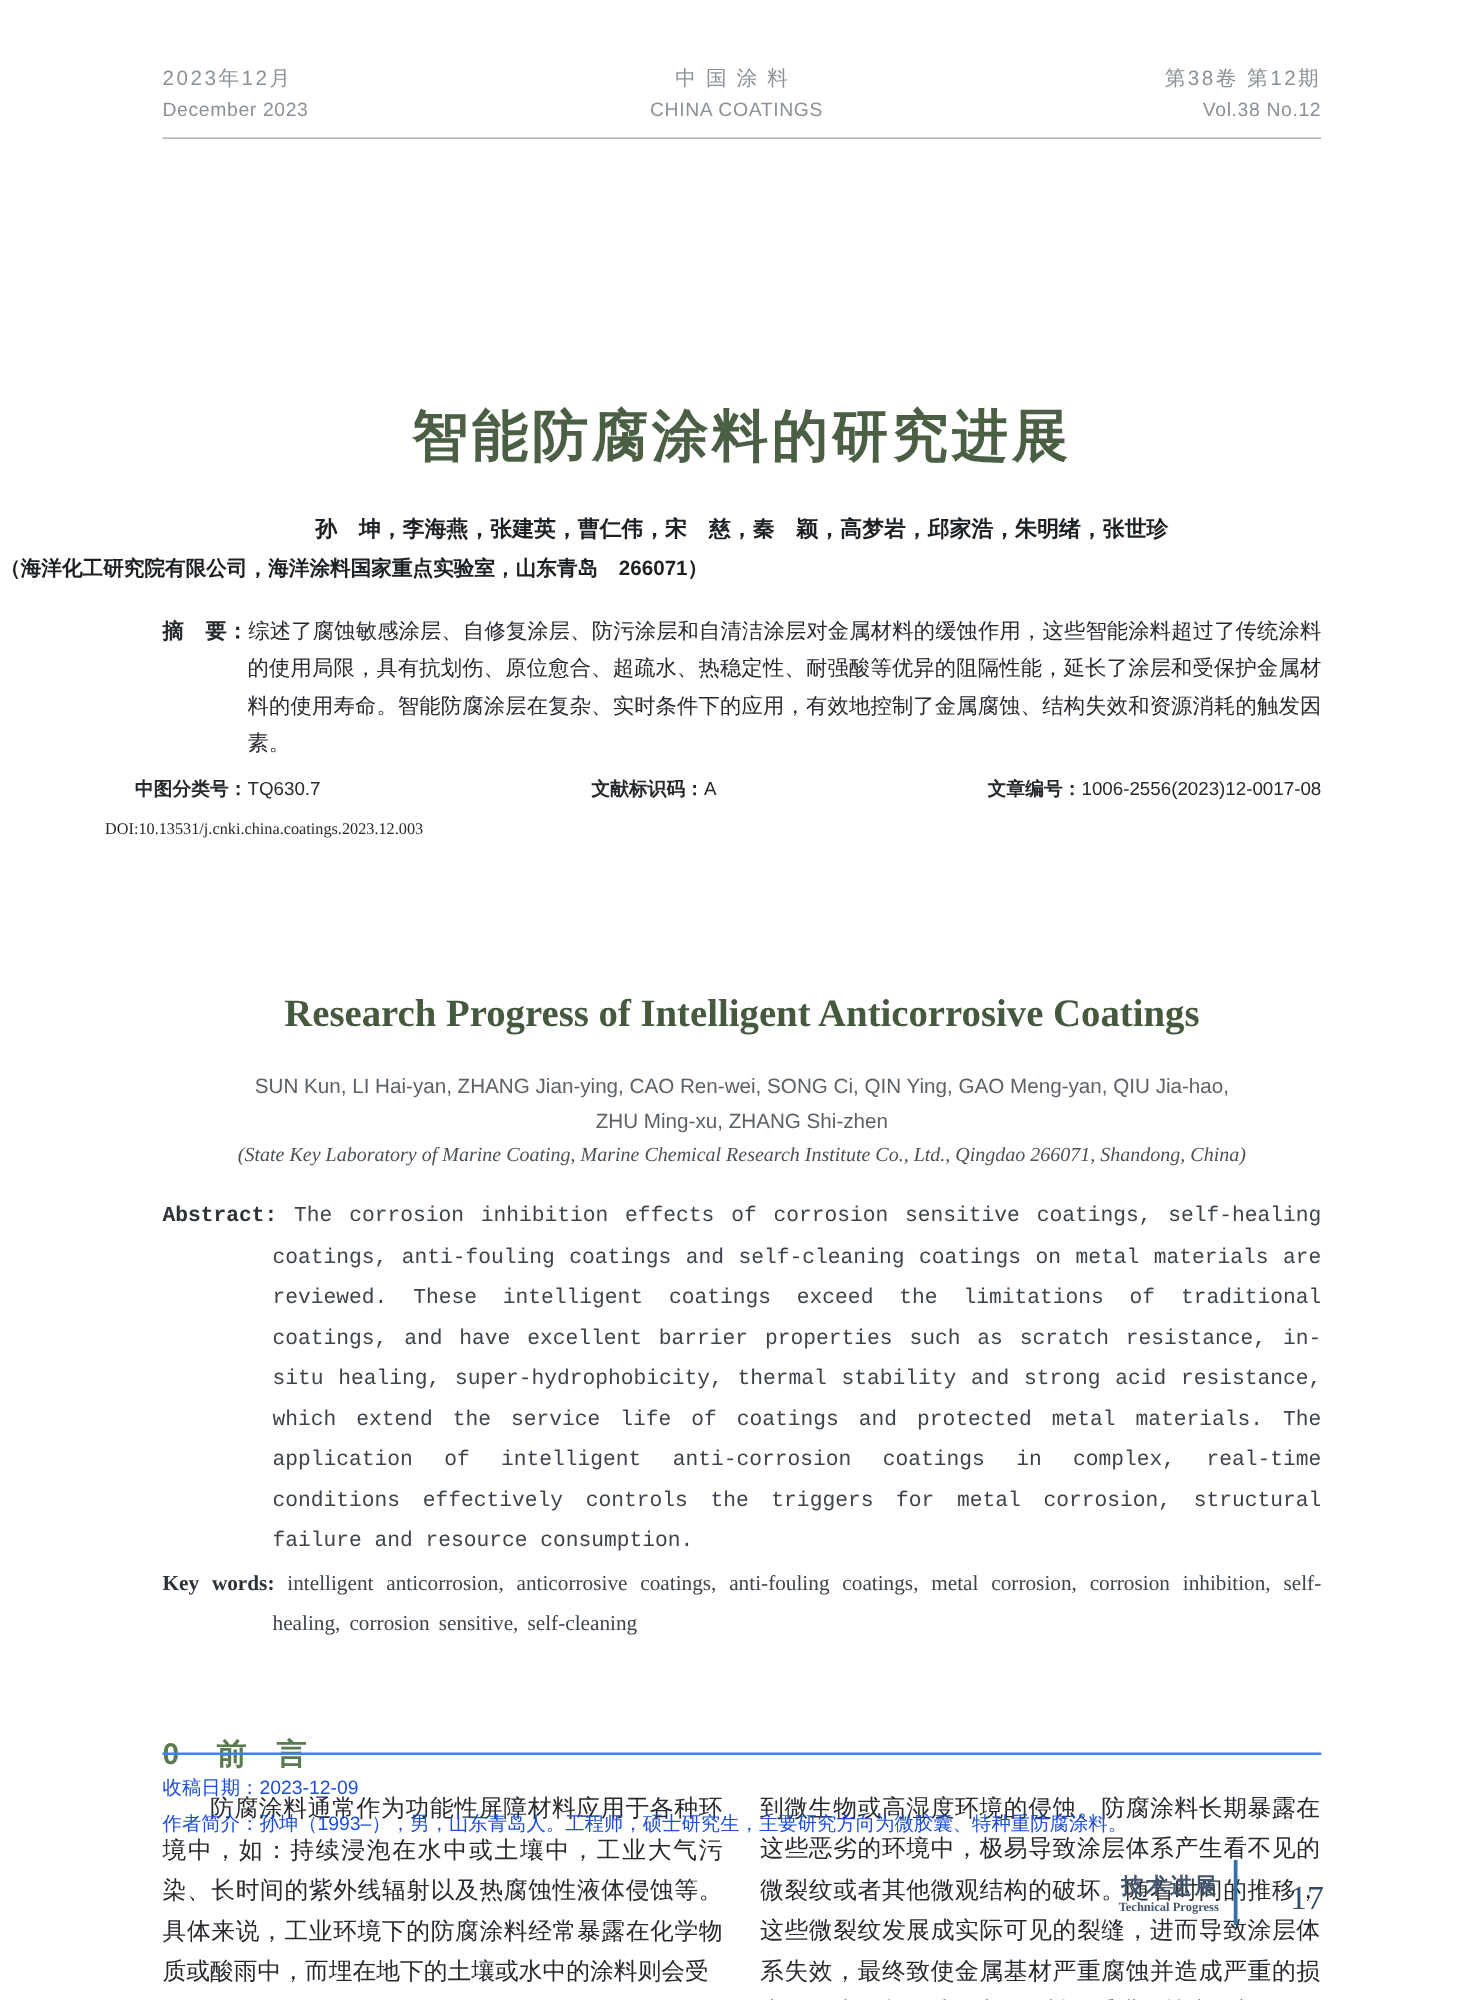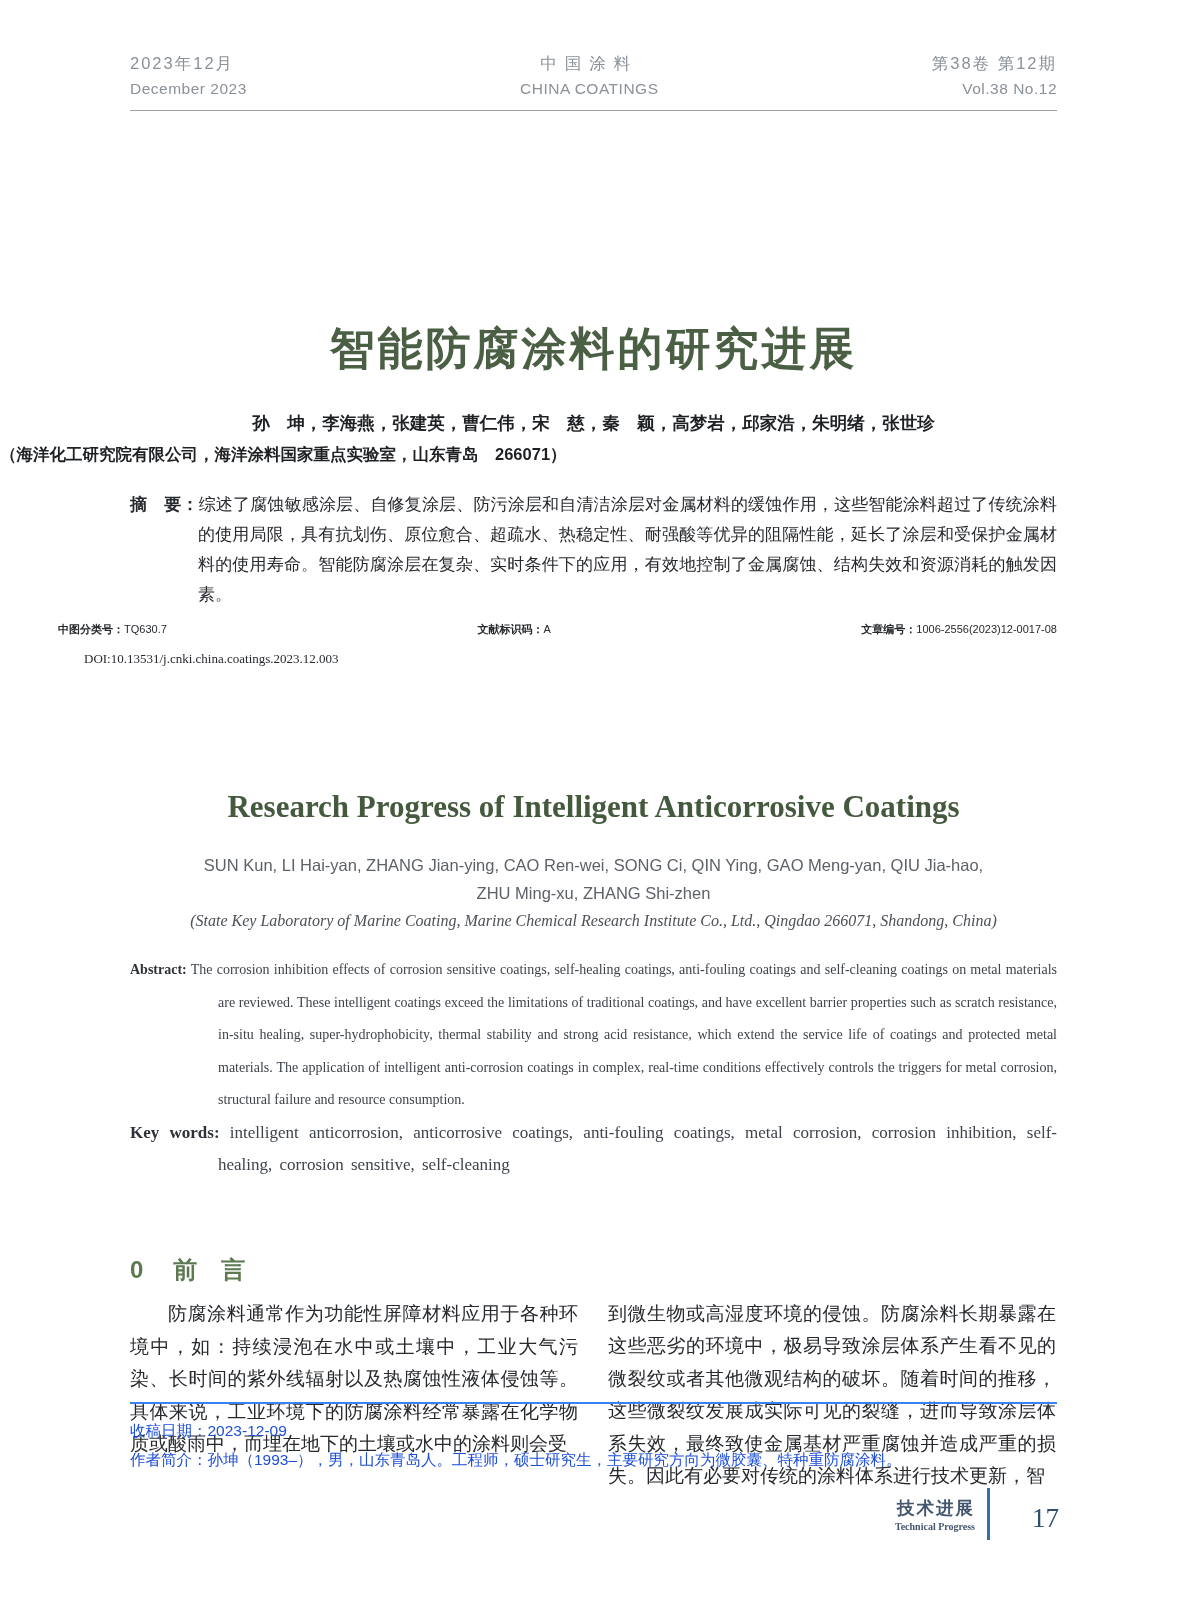--- a/index.html
+++ b/index.html
@@ -32,34 +32,34 @@
 
   
   .hang { text-align: justify; }
   .hang .lbl { font-weight: 700; }
 
   .abstract-cn { margin: 24px 130px 0 130px; font-size: 17px; line-height: 30px;
                  color: #26292d; padding-left: 68px; text-indent: -68px; }
   .keywords-cn { margin: 2px 130px 0 130px; font-size: 17px; line-height: 30px;
                  color: #26292d; padding-left: 68px; text-indent: -68px; }
 
-  .meta-row { display: flex; justify-content: space-between; margin: 12px 130px 0 58px;
-              font-size: 11px; color: #26292d; }
+  .meta-row { display: flex; justify-content: space-between; margin: 12px 130px 0 108px;
+              font-size: 15px; color: #26292d; }
   .meta-row .lbl { font-weight: 600; }
   .doi-line { margin: 14px 130px 0 84px; font-size: 13px;
               font-family: "Liberation Serif", "DejaVu Serif", serif; color: #26292d; }
 
   
   .title-en { margin-top: 122px; text-align: center; font-size: 31px; font-weight: 700;
               font-family: "Liberation Serif", "DejaVu Serif", serif; color: #44593d; }
   .authors-en { margin-top: 26px; text-align: center; font-size: 16.5px; line-height: 28px; color: #5d6268; }
   .affil-en { margin-top: 5px; text-align: center; font-size: 16px; font-style: italic;
               font-family: "Liberation Serif", "DejaVu Serif", serif; color: #4c5157; }
-  .abstract-en { margin: 24px 130px 0 130px; font-size: 14px; line-height: 32.5px;
-                 font-family: Liberation Serif, serif; color: #3e444b;
+  .abstract-en { margin: 24px 130px 0 130px; font-size: 17px; line-height: 32.5px;
+                 font-family: Liberation Mono, monospace; color: #3e444b;
                  padding-left: 88px; text-indent: -88px; }
   .keywords-en { margin: 0 130px 0 130px; font-size: 17px; line-height: 32.5px;
                  font-family: "Liberation Serif", "DejaVu Serif", serif; color: #3e444b;
                  padding-left: 88px; text-indent: -88px; word-spacing: 3px; }
   .abstract-en .lbl, .keywords-en .lbl { color: #2c3237; }
 
   
   .columns { display: flex; gap: 30px; margin: 72px 130px 0 130px; }
   .col { width: 448px; font-size: 19px; line-height: 32.5px; text-align: justify; color: #26292d; }
   .sec-heading { color: #5c7a50; font-size: 24px; font-weight: 700; margin-bottom: 12px; }

